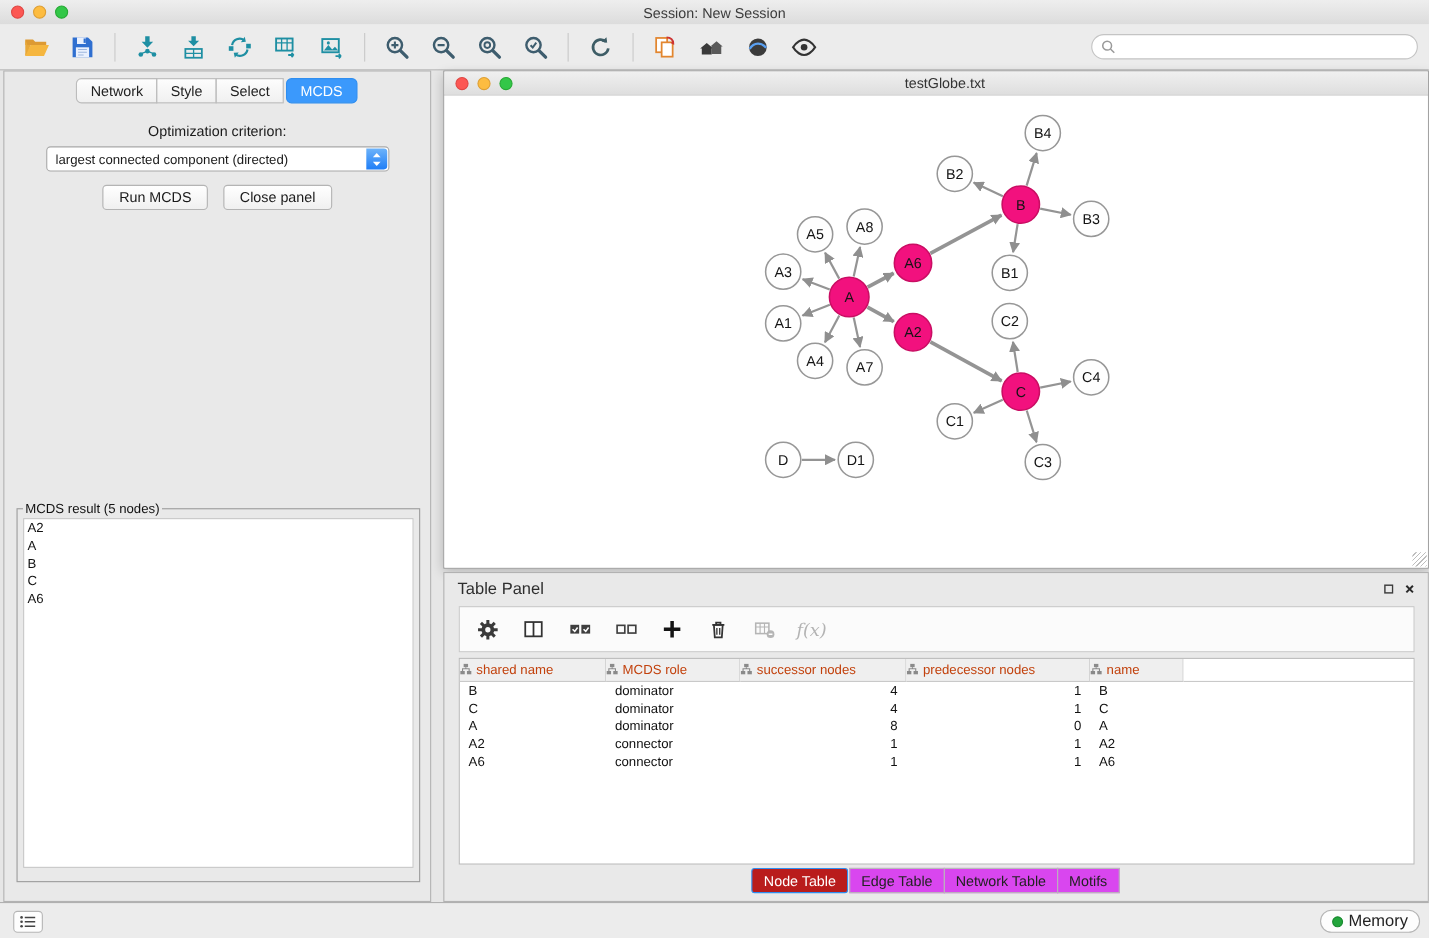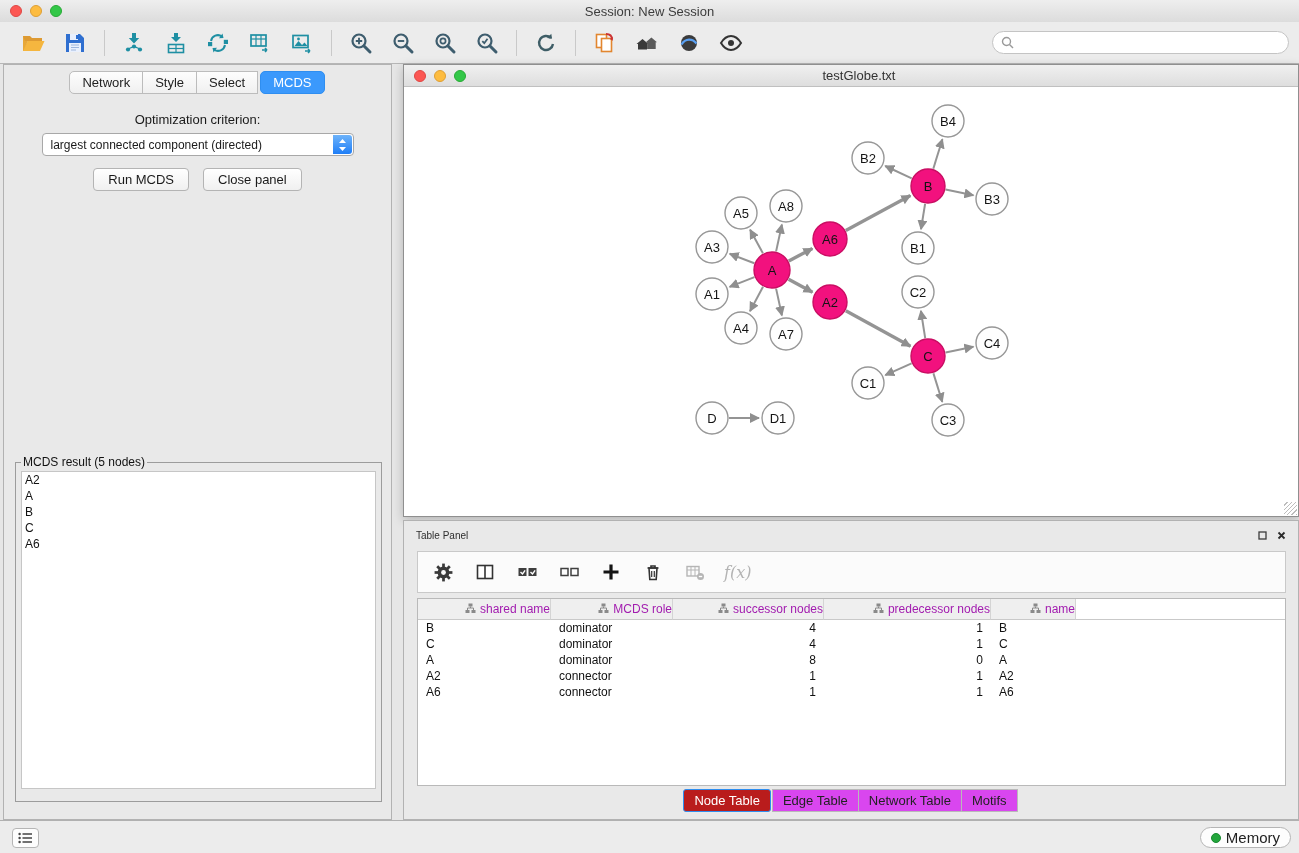--- a/index.html
+++ b/index.html
@@ -101,37 +101,37 @@
   .resize-grip {
     position:absolute; right:1px; bottom:1px; width:13px; height:13px;
     background:repeating-linear-gradient(135deg, transparent 0 2px, #bdbdbd 2px 3px);
   }
 
   
   .table-panel {
     position:absolute; left:403px; top:520px; width:896px; height:300px;
     background:#e9e9e9; border:1px solid #b2b2b2;
   }
-  .tp-header { height:28px; display:flex; align-items:center; padding:0 12px; font-size:10px; color:#2e2e2e; gap:10px; }
+  .tp-header { height:28px; display:flex; align-items:center; padding:0 12px; font-size:15px; color:#2e2e2e; gap:10px; }
   .tp-header .spacer { flex:1; }
   .tp-toolbar {
     position:absolute; left:13px; top:30px; width:869px; height:42px;
     background:#fbfbfb; border:1px solid #c9c9c9;
     display:flex; align-items:center; padding-left:12px; gap:16px;
   }
   .tp-tool { display:flex; align-items:center; justify-content:center; width:26px; height:26px; }
   .fx-label { font-family:"DejaVu Serif", serif; font-style:italic; font-size:16px; color:#b3b3b3; }
   .tp-table-wrap {
     position:absolute; left:13px; top:77px; width:869px; height:188px;
     background:#fff; border:1px solid #b9b9b9; overflow:hidden;
   }
   table { width:100%; border-collapse:separate; border-spacing:0; table-layout:fixed; }
   th {
-    height:21px; background:#efefef; font-weight:normal; font-size:12px; color:#a21caf;
-    border-right:1px solid #d4d4d4; border-bottom:1px solid #c9c9c9; text-align:right;
+    height:21px; background:#efefef; font-weight:normal; font-size:12px; color:#c2410c;
+    border-right:1px solid #d4d4d4; border-bottom:1px solid #c9c9c9; text-align:left;
     white-space:nowrap; overflow:hidden;
   }
   th svg { vertical-align:-1px; margin-right:4px; }
   th.th-filler { background:#fff; border-right:none; }
   td { height:16px; line-height:16px; font-size:12px; padding:0 8px; color:#111; white-space:nowrap; overflow:hidden; }
   .tp-tabs { position:absolute; left:0; right:0; top:268px; display:flex; justify-content:center; }
   .tp-tab {
     font-size:13px; padding:3px 10px; color:#222;
     background:#d946ef; border:1px solid #b9b9b9; margin-left:-1px;
   }

